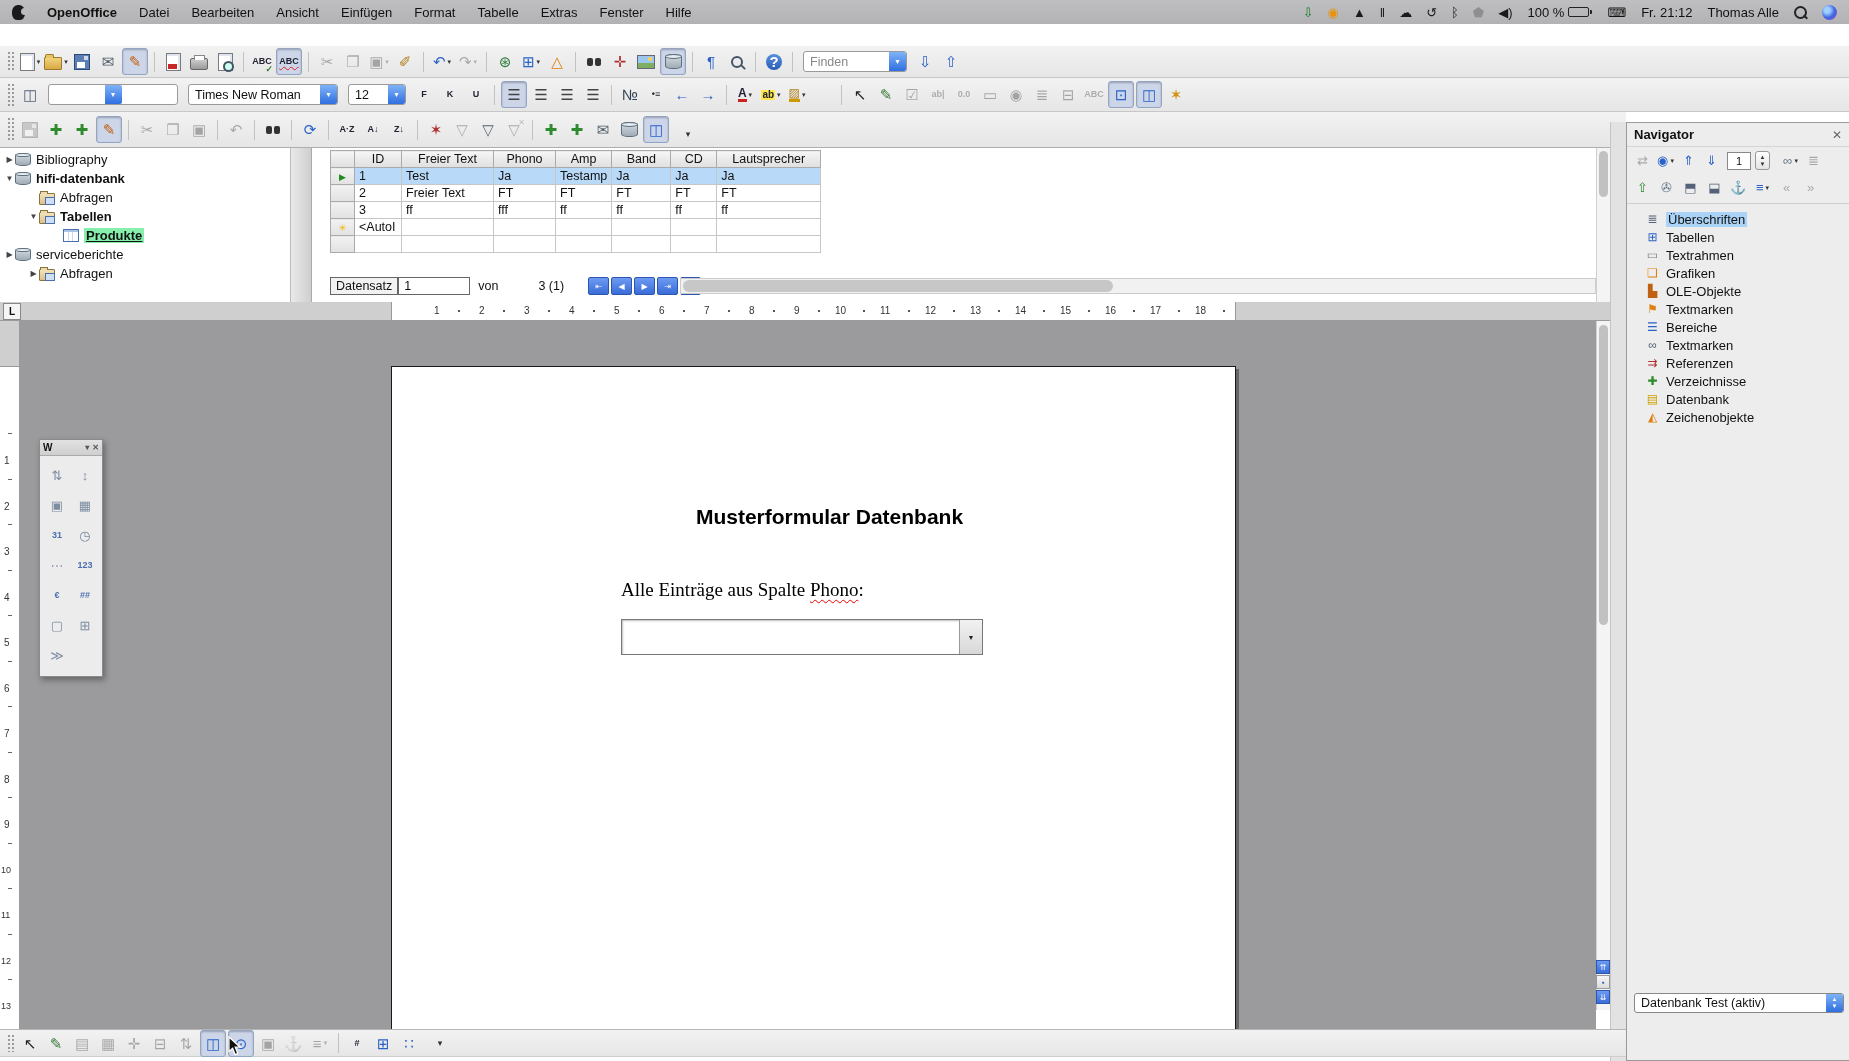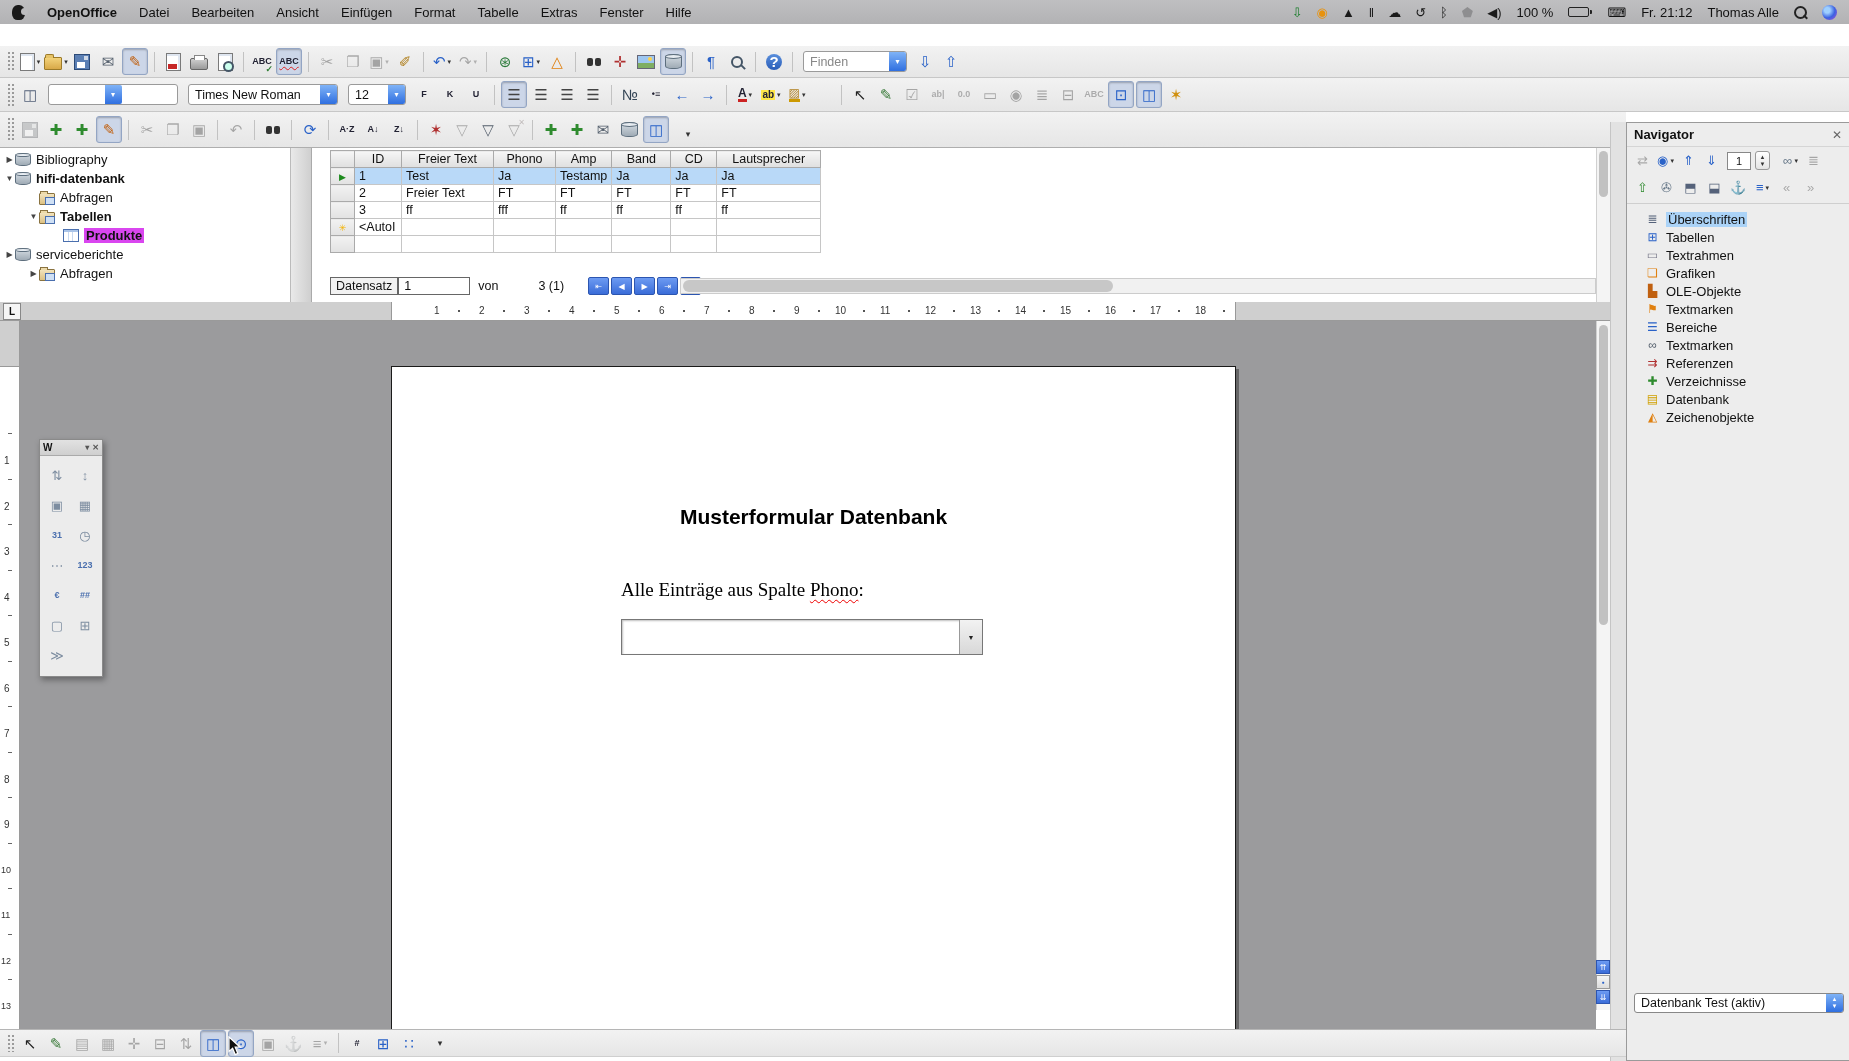--- a/index.html
+++ b/index.html
@@ -77,21 +77,21 @@
   .findbox{width:104px;}
   .findbox .cval{color:#888;}
 
   
   #browser{position:absolute;left:0;top:148px;width:1610px;height:154px;background:#fff;}
   #dstree{position:absolute;left:0;top:2px;width:290px;bottom:0;overflow:hidden;}
   .trow{display:flex;align-items:center;height:19px;white-space:nowrap;}
   .texp{width:11px;font-size:8px;color:#444;text-align:center;flex:none;}
   .tlabel{margin-left:5px;font-size:13px;}
   .trow.bold .tlabel{font-weight:bold;}
-  .tlabel.sel{background:#d946ef;padding:0 2px;}
+  .tlabel.sel{background:#86efac;padding:0 2px;text-decoration:underline;}
   .ti-db{width:14px;height:11px;background:linear-gradient(#d6dde4,#9fabb5);border:1px solid #5d6e7d;border-radius:7px/3px;flex:none;position:relative;}
   .ti-db::before{content:"";position:absolute;left:-1px;top:-1px;right:-1px;height:4px;border:1px solid #5d6e7d;border-radius:50%;background:#e8edf2;box-sizing:border-box;}
   .ti-folder{width:14px;height:10px;background:linear-gradient(#f2e3bd,#dcc184);border:1px solid #8a7340;border-radius:1px;flex:none;position:relative;margin-top:2px;}
   .ti-folder::before{content:"";position:absolute;left:0;top:-3px;width:6px;height:2px;background:#ecd9a8;border:1px solid #8a7340;border-bottom:none;}
   .ti-folder::after{content:"";position:absolute;right:-1px;bottom:-1px;width:8px;height:6px;background:#cfe0f5;border:1px solid #4a6fae;}
   .ti-table{width:14px;height:11px;background:#fff;border:1px solid #4a6fae;flex:none;background-image:linear-gradient(#aac4e8 2px,transparent 2px),linear-gradient(90deg,transparent 4px,#c9d9ef 4px,#c9d9ef 5px,transparent 5px,transparent 8px,#c9d9ef 8px,#c9d9ef 9px,transparent 9px);}
   #splitter{position:absolute;left:290px;top:0;width:22px;height:100%;background:linear-gradient(90deg,#e9e9e9,#cfcfcf);border-left:1px solid #bbb;border-right:1px solid #aaa;box-sizing:border-box;}
 
   #datagrid{position:absolute;left:330px;top:2px;border-collapse:collapse;font-size:12.5px;table-layout:fixed;}
   #datagrid th,#datagrid td{border:1px solid #c6c6c6;height:17px;padding:0 4px;overflow:hidden;white-space:nowrap;box-sizing:border-box;text-align:left;font-weight:normal;}
@@ -119,21 +119,21 @@
   .rdot{position:absolute;top:8px;width:2px;height:2px;background:#555;}
   #tabsel{position:absolute;left:3px;top:303px;width:16px;height:15px;background:#f5f5f5;border:1px solid #888;font-size:10px;color:#111;display:flex;align-items:center;justify-content:center;font-weight:bold;}
   #vruler{position:absolute;left:0;top:321px;width:20px;height:708px;background:#cfcfcf;border-right:1px solid #9a9a9a;box-sizing:border-box;}
   #vruler .white{position:absolute;left:0;top:45px;width:19px;height:663px;background:#fff;border-top:1px solid #999;}
   .vnum{position:absolute;left:4px;font-size:10px;color:#333;}
   .vdash{position:absolute;left:8px;width:4px;height:1px;background:#666;}
 
   
   #workspace{position:absolute;left:20px;top:321px;width:1576px;height:708px;background:#9b9b9d;overflow:hidden;}
   #page{position:absolute;left:371px;top:45px;width:843px;height:700px;background:#fff;border:1px solid #1a1a1a;box-shadow:3px 3px 0 rgba(0,0,0,.35);}
-  #doc-heading{position:absolute;left:0;width:100%;top:138px;text-align:center;font-family:"Liberation Sans",sans-serif;font-weight:bold;font-size:21px;color:#000;}
+  #doc-heading{position:absolute;left:16px;width:100%;top:138px;text-align:center;font-family:"Liberation Sans",sans-serif;font-weight:bold;font-size:21px;color:#000;}
   #doc-para{position:absolute;left:229px;top:212px;font-family:"Liberation Serif",serif;font-size:19px;color:#000;}
   .misspell{text-decoration:underline wavy #e00 1px;text-underline-offset:3px;}
   #doc-combo{position:absolute;left:229px;top:252px;width:360px;height:34px;background:#fff;border:1px solid #777;box-shadow:inset 1px 1px 2px rgba(0,0,0,.25);display:flex;}
   #doc-combo .cb-dd{margin-left:auto;width:22px;border-left:1px solid #999;background:linear-gradient(#f2f2f2,#d8d8d8);display:flex;align-items:center;justify-content:center;font-size:8px;color:#222;}
 
   
   #palette{position:absolute;left:39px;top:439px;width:62px;background:#ececec;border:1px solid #8a8a8a;box-shadow:2px 3px 6px rgba(0,0,0,.35);}
   #palette .ptitle{height:15px;background:linear-gradient(#e2e2e2,#cfcfcf);border-bottom:1px solid #aaa;display:flex;align-items:center;padding:0 3px;font-size:10px;font-weight:bold;gap:3px;}
   #palette .ptitle .sp{flex:1;}
   #palette .ptitle .pbt{font-size:8px;color:#555;}
@@ -197,21 +197,21 @@
           <span class="sticon" style="color: rgb(232, 146, 12);">◉</span>
           <span class="sticon" style="color: rgb(26, 26, 26);">▲</span>
           <span class="sticon" style="color: rgb(26, 26, 26);">‖</span>
           <span class="sticon" style="color: rgb(26, 26, 26);">☁</span>
           <span class="sticon" style="color: rgb(26, 26, 26);">↺</span>
           <span class="sticon" style="color: rgb(26, 26, 26);">ᛒ</span>
           <span class="sticon" style="color: rgb(142, 142, 144);">⬟</span>
           <span class="sticon" style="color: rgb(26, 26, 26);">◀)</span>
         </span>
       <span class="battery">
-        <span style="margin-right:14px;">100 %</span>
+        <span style="margin-right:3px;">100 %</span>
         <span class="bshell"><span class="bfill"></span></span>
         <span class="btip"></span>
       </span>
       <span class="sticon">⌨</span>
       <span>Fr. 21:12</span>
       <span>Thomas Alle</span>
       <span class="lens-s"></span>
       <span class="siri"></span>
     </span>
   </div>

